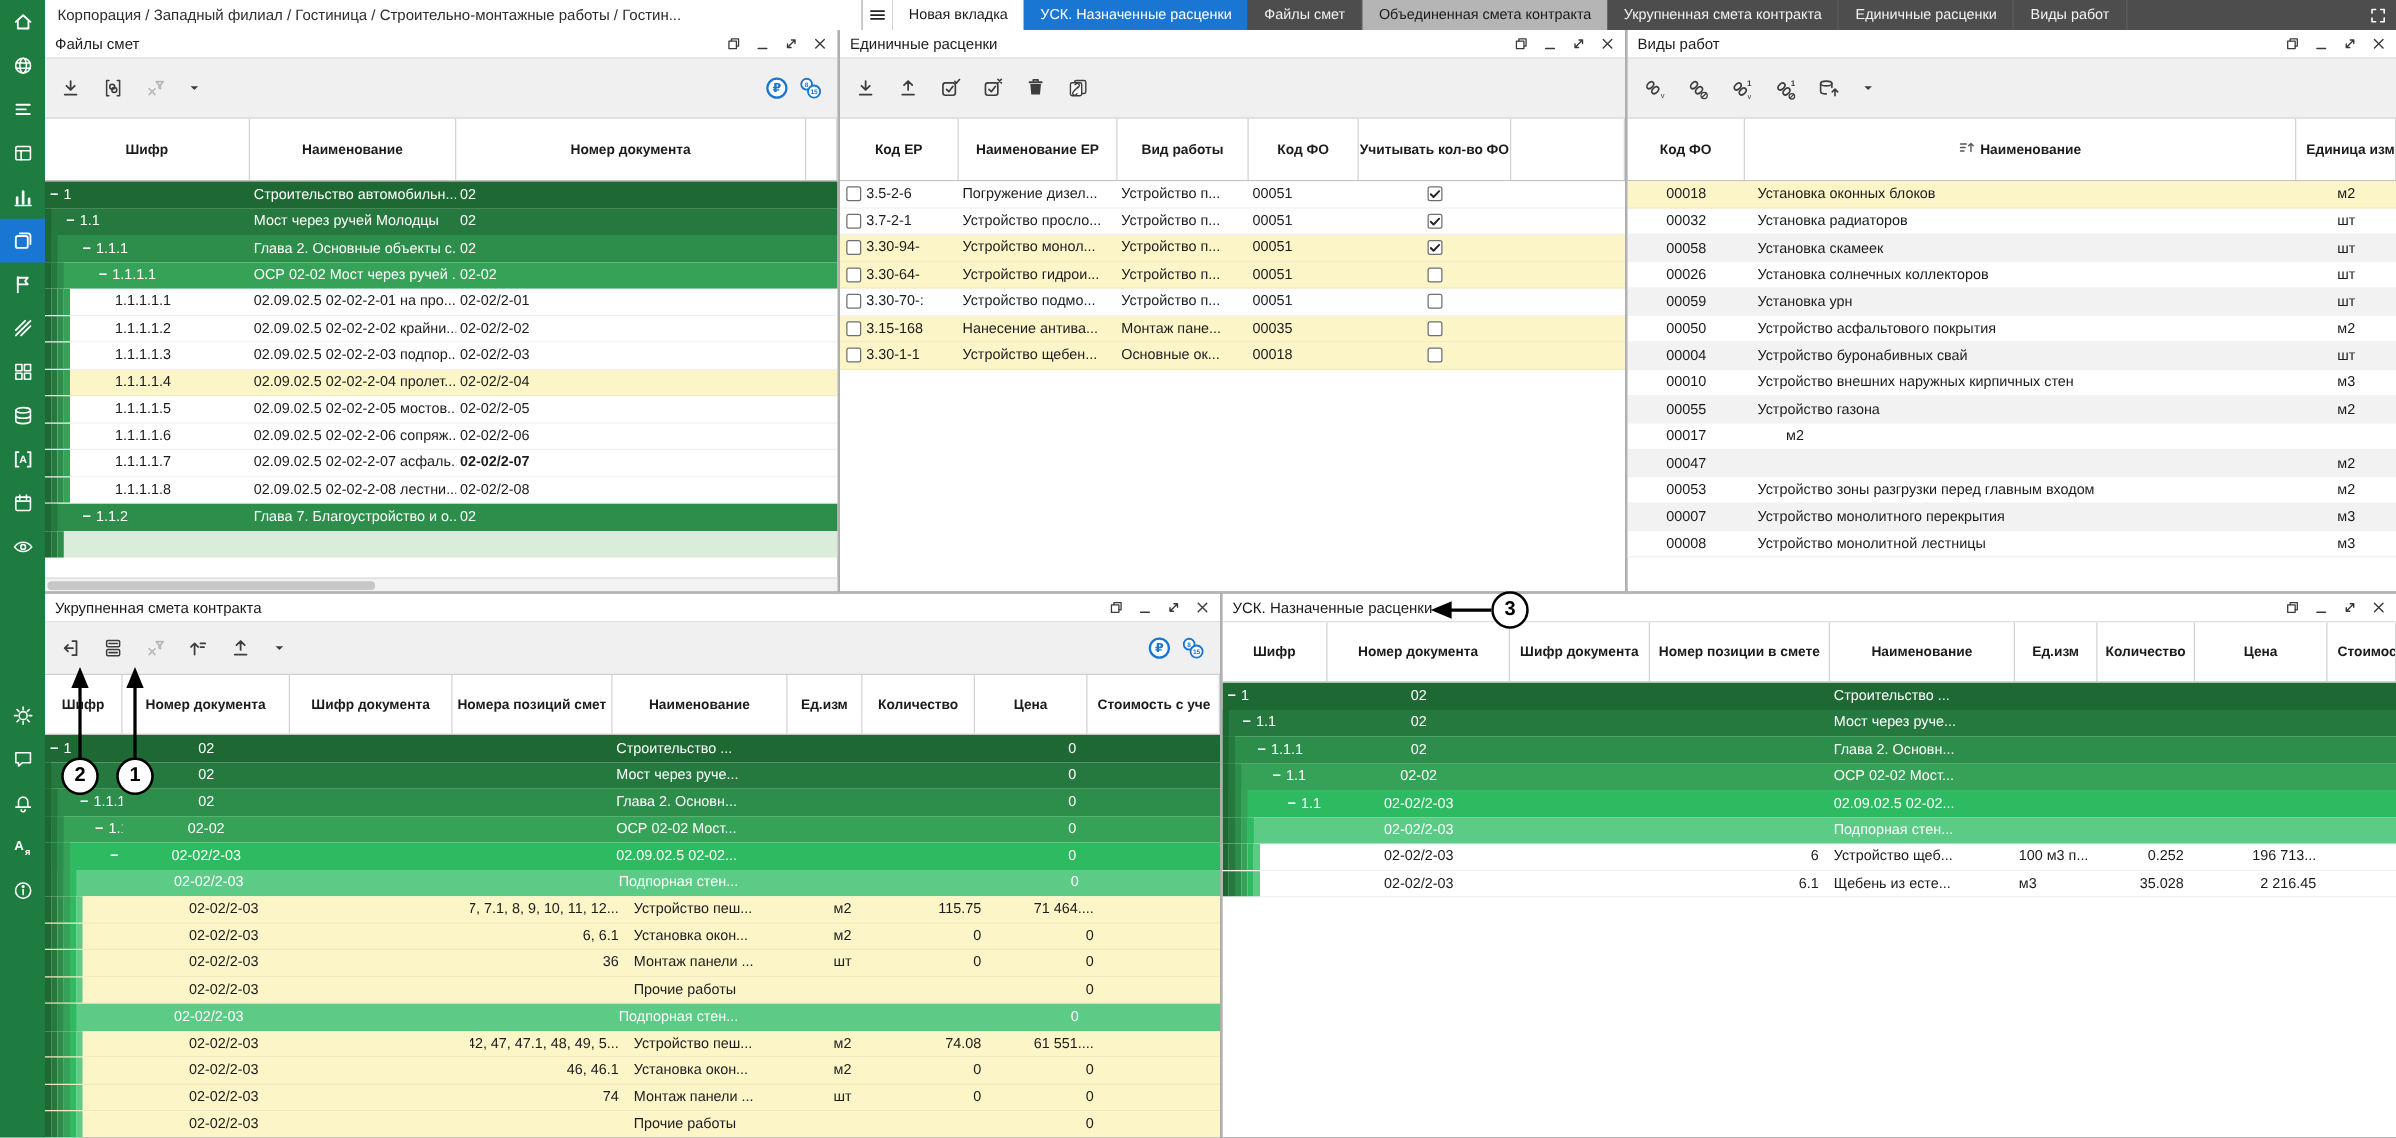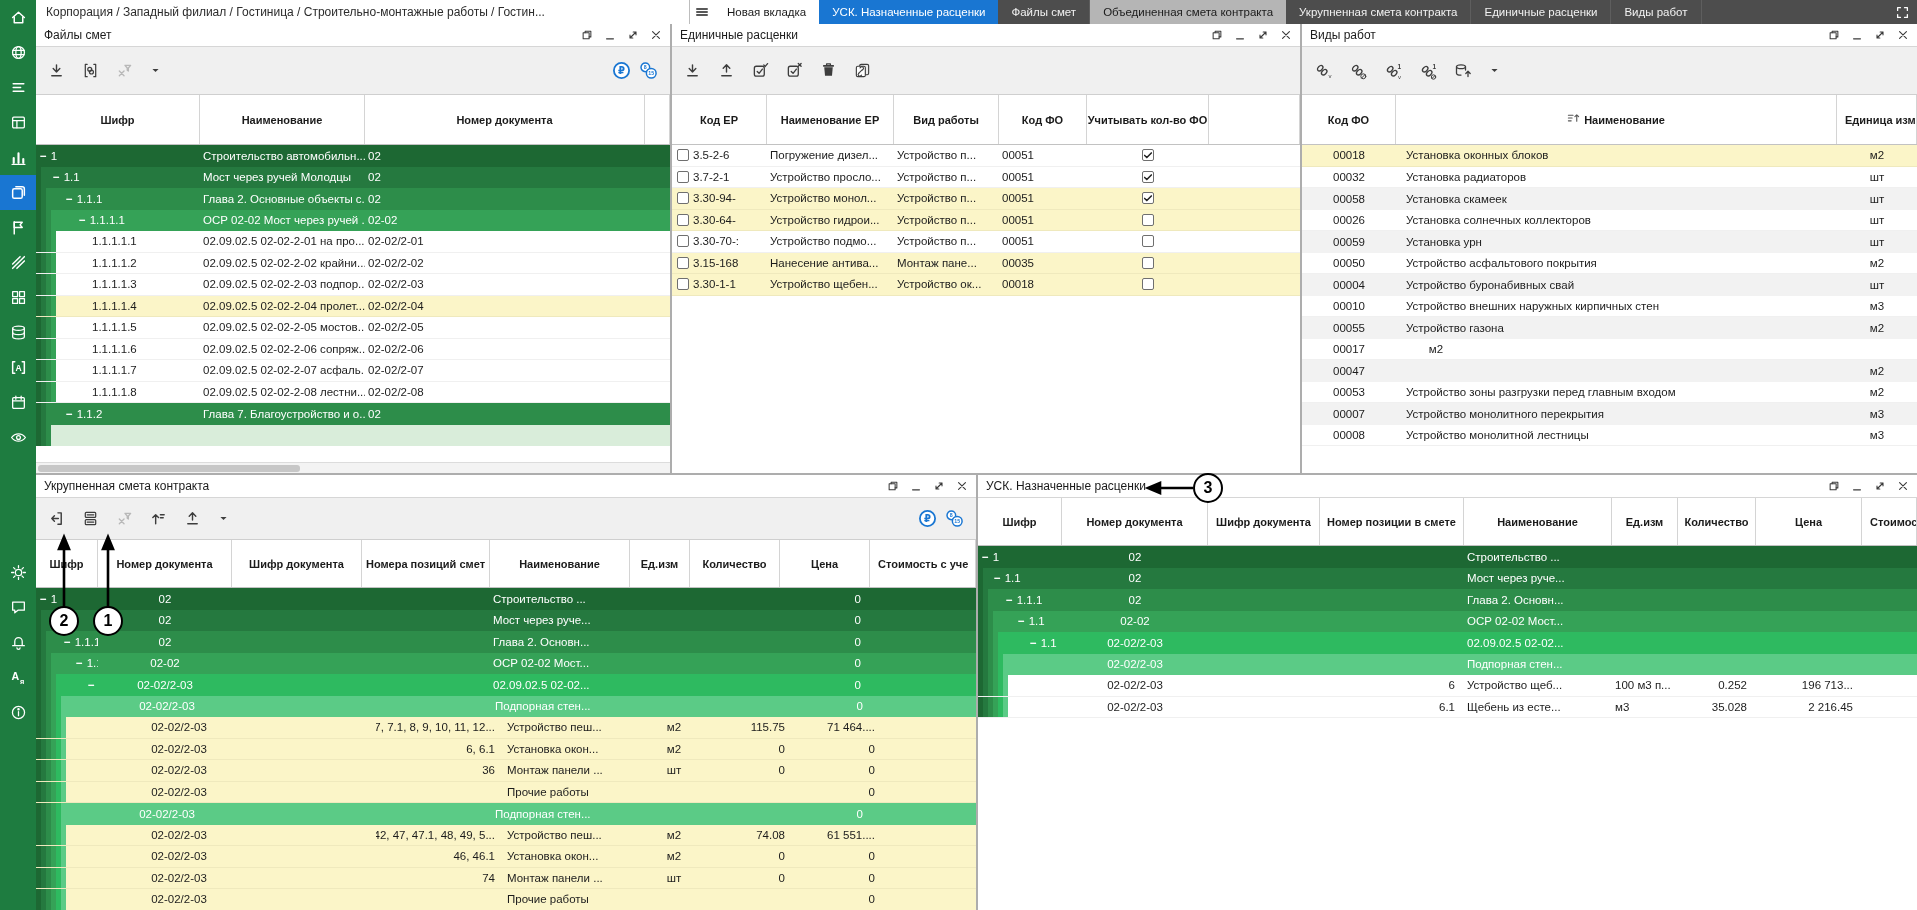--- a/index.html
+++ b/index.html
@@ -403,21 +403,21 @@
           </div>
           <div class="trow white">
             <div class="strip" style="left: 0px; background: rgb(29, 104, 51);"></div>
             <div class="strip" style="left: 5px; background: rgb(37, 121, 63);"></div>
             <div class="strip" style="left: 10px; background: rgb(45, 141, 74);"></div>
             <div class="strip" style="left: 15px; background: rgb(53, 162, 87);"></div>
             <div class="td left" style="width: 164px; padding-left: 56px;">
               <span>1.1.1.1.7</span>
             </div>
             <div class="td left" style="width: 165px;">02.09.02.5 02-02-2-07 асфаль...</div>
-            <div class="td left" style="width: 280px;">02-02/2-07</div>
+            <div class="td left" style="width: 280px; font-weight: bold;">02-02/2-07</div>
             <div class="td left" style="width: 25px;"></div>
           </div>
           <div class="trow white">
             <div class="strip" style="left: 0px; background: rgb(29, 104, 51);"></div>
             <div class="strip" style="left: 5px; background: rgb(37, 121, 63);"></div>
             <div class="strip" style="left: 10px; background: rgb(45, 141, 74);"></div>
             <div class="strip" style="left: 15px; background: rgb(53, 162, 87);"></div>
             <div class="td left" style="width: 164px; padding-left: 56px;">
               <span>1.1.1.1.8</span>
             </div>
@@ -632,21 +632,21 @@
               <span class="cb"></span>
             </div>
             <div class="td left" style="width: 91px;"></div>
           </div>
           <div class="trow yellow">
             <div class="td left" style="width: 95px; gap: 4px; padding-left: 5px;">
               <span class="cb"></span>
               <span>3.30-1-1</span>
             </div>
             <div class="td left" style="width: 127px;">Устройство щебен...</div>
-            <div class="td left" style="width: 105px;">Устройство ок...</div>
+            <div class="td left" style="width: 105px;">Основные ок...</div>
             <div class="td left" style="width: 88px;">00018</div>
             <div class="td center" style="width: 122px;">
               <span class="cb"></span>
             </div>
             <div class="td left" style="width: 91px;"></div>
           </div>
         </div>
       </div>
   </div>
 

